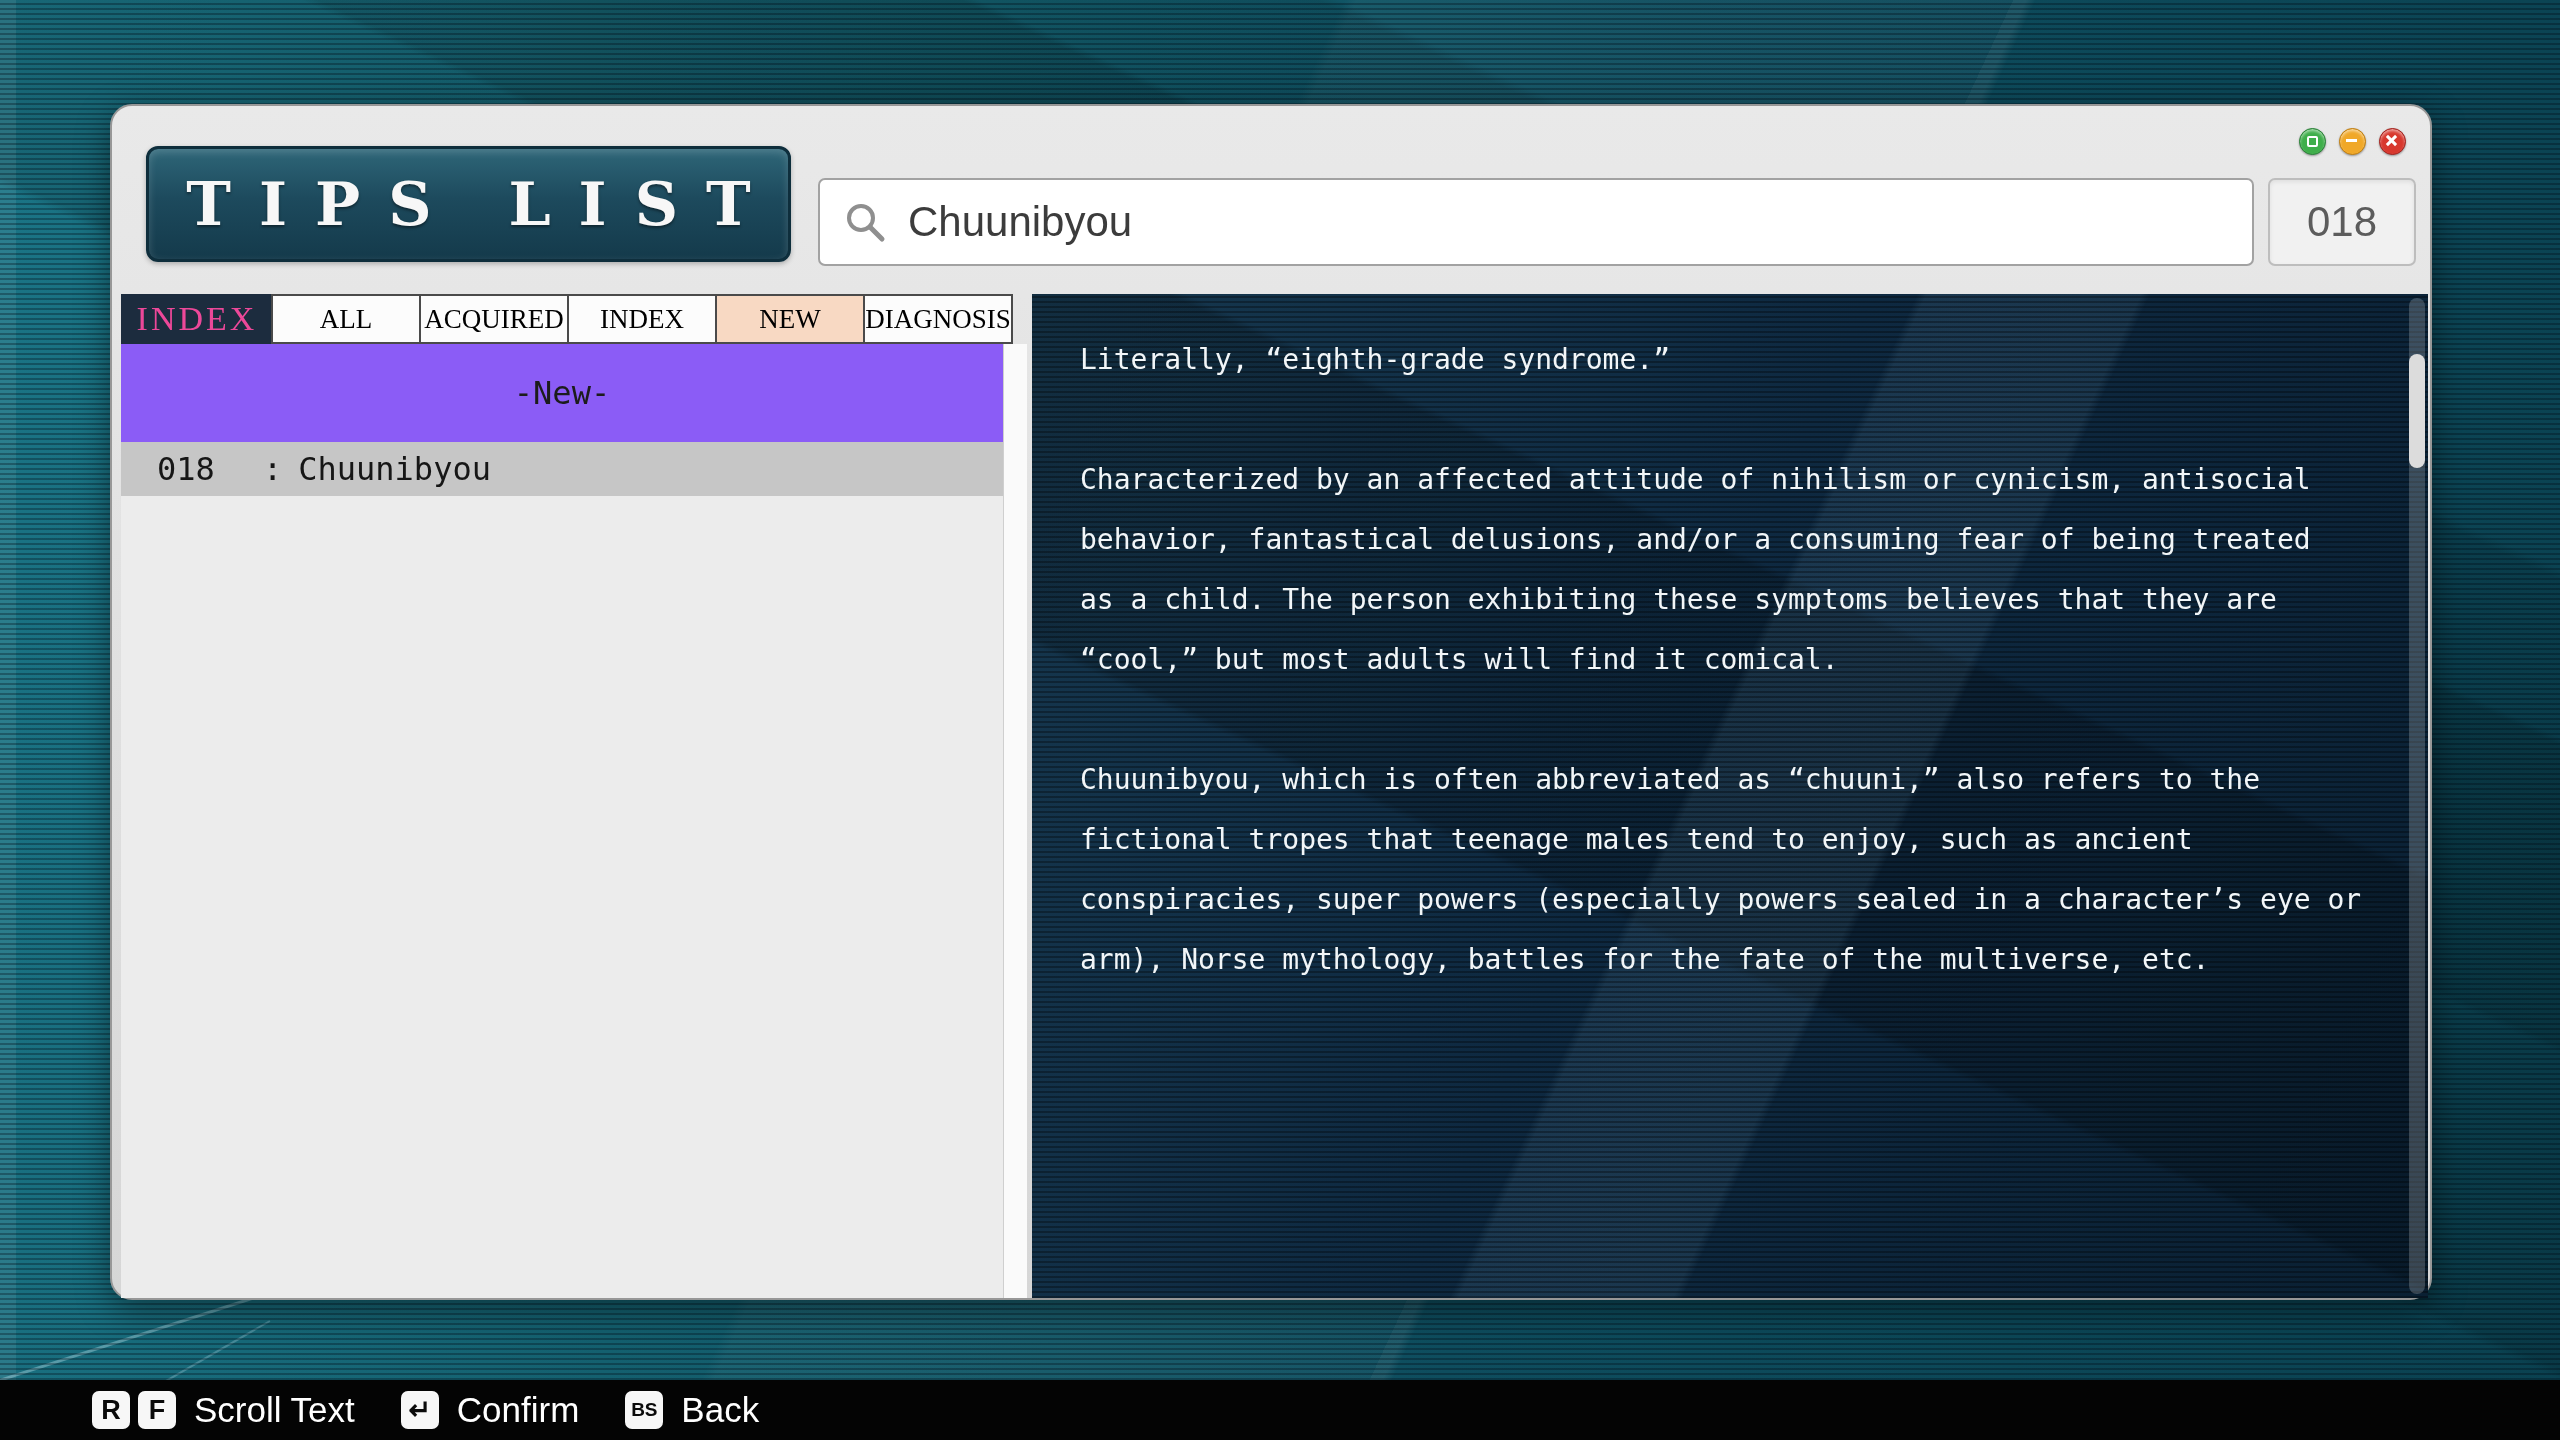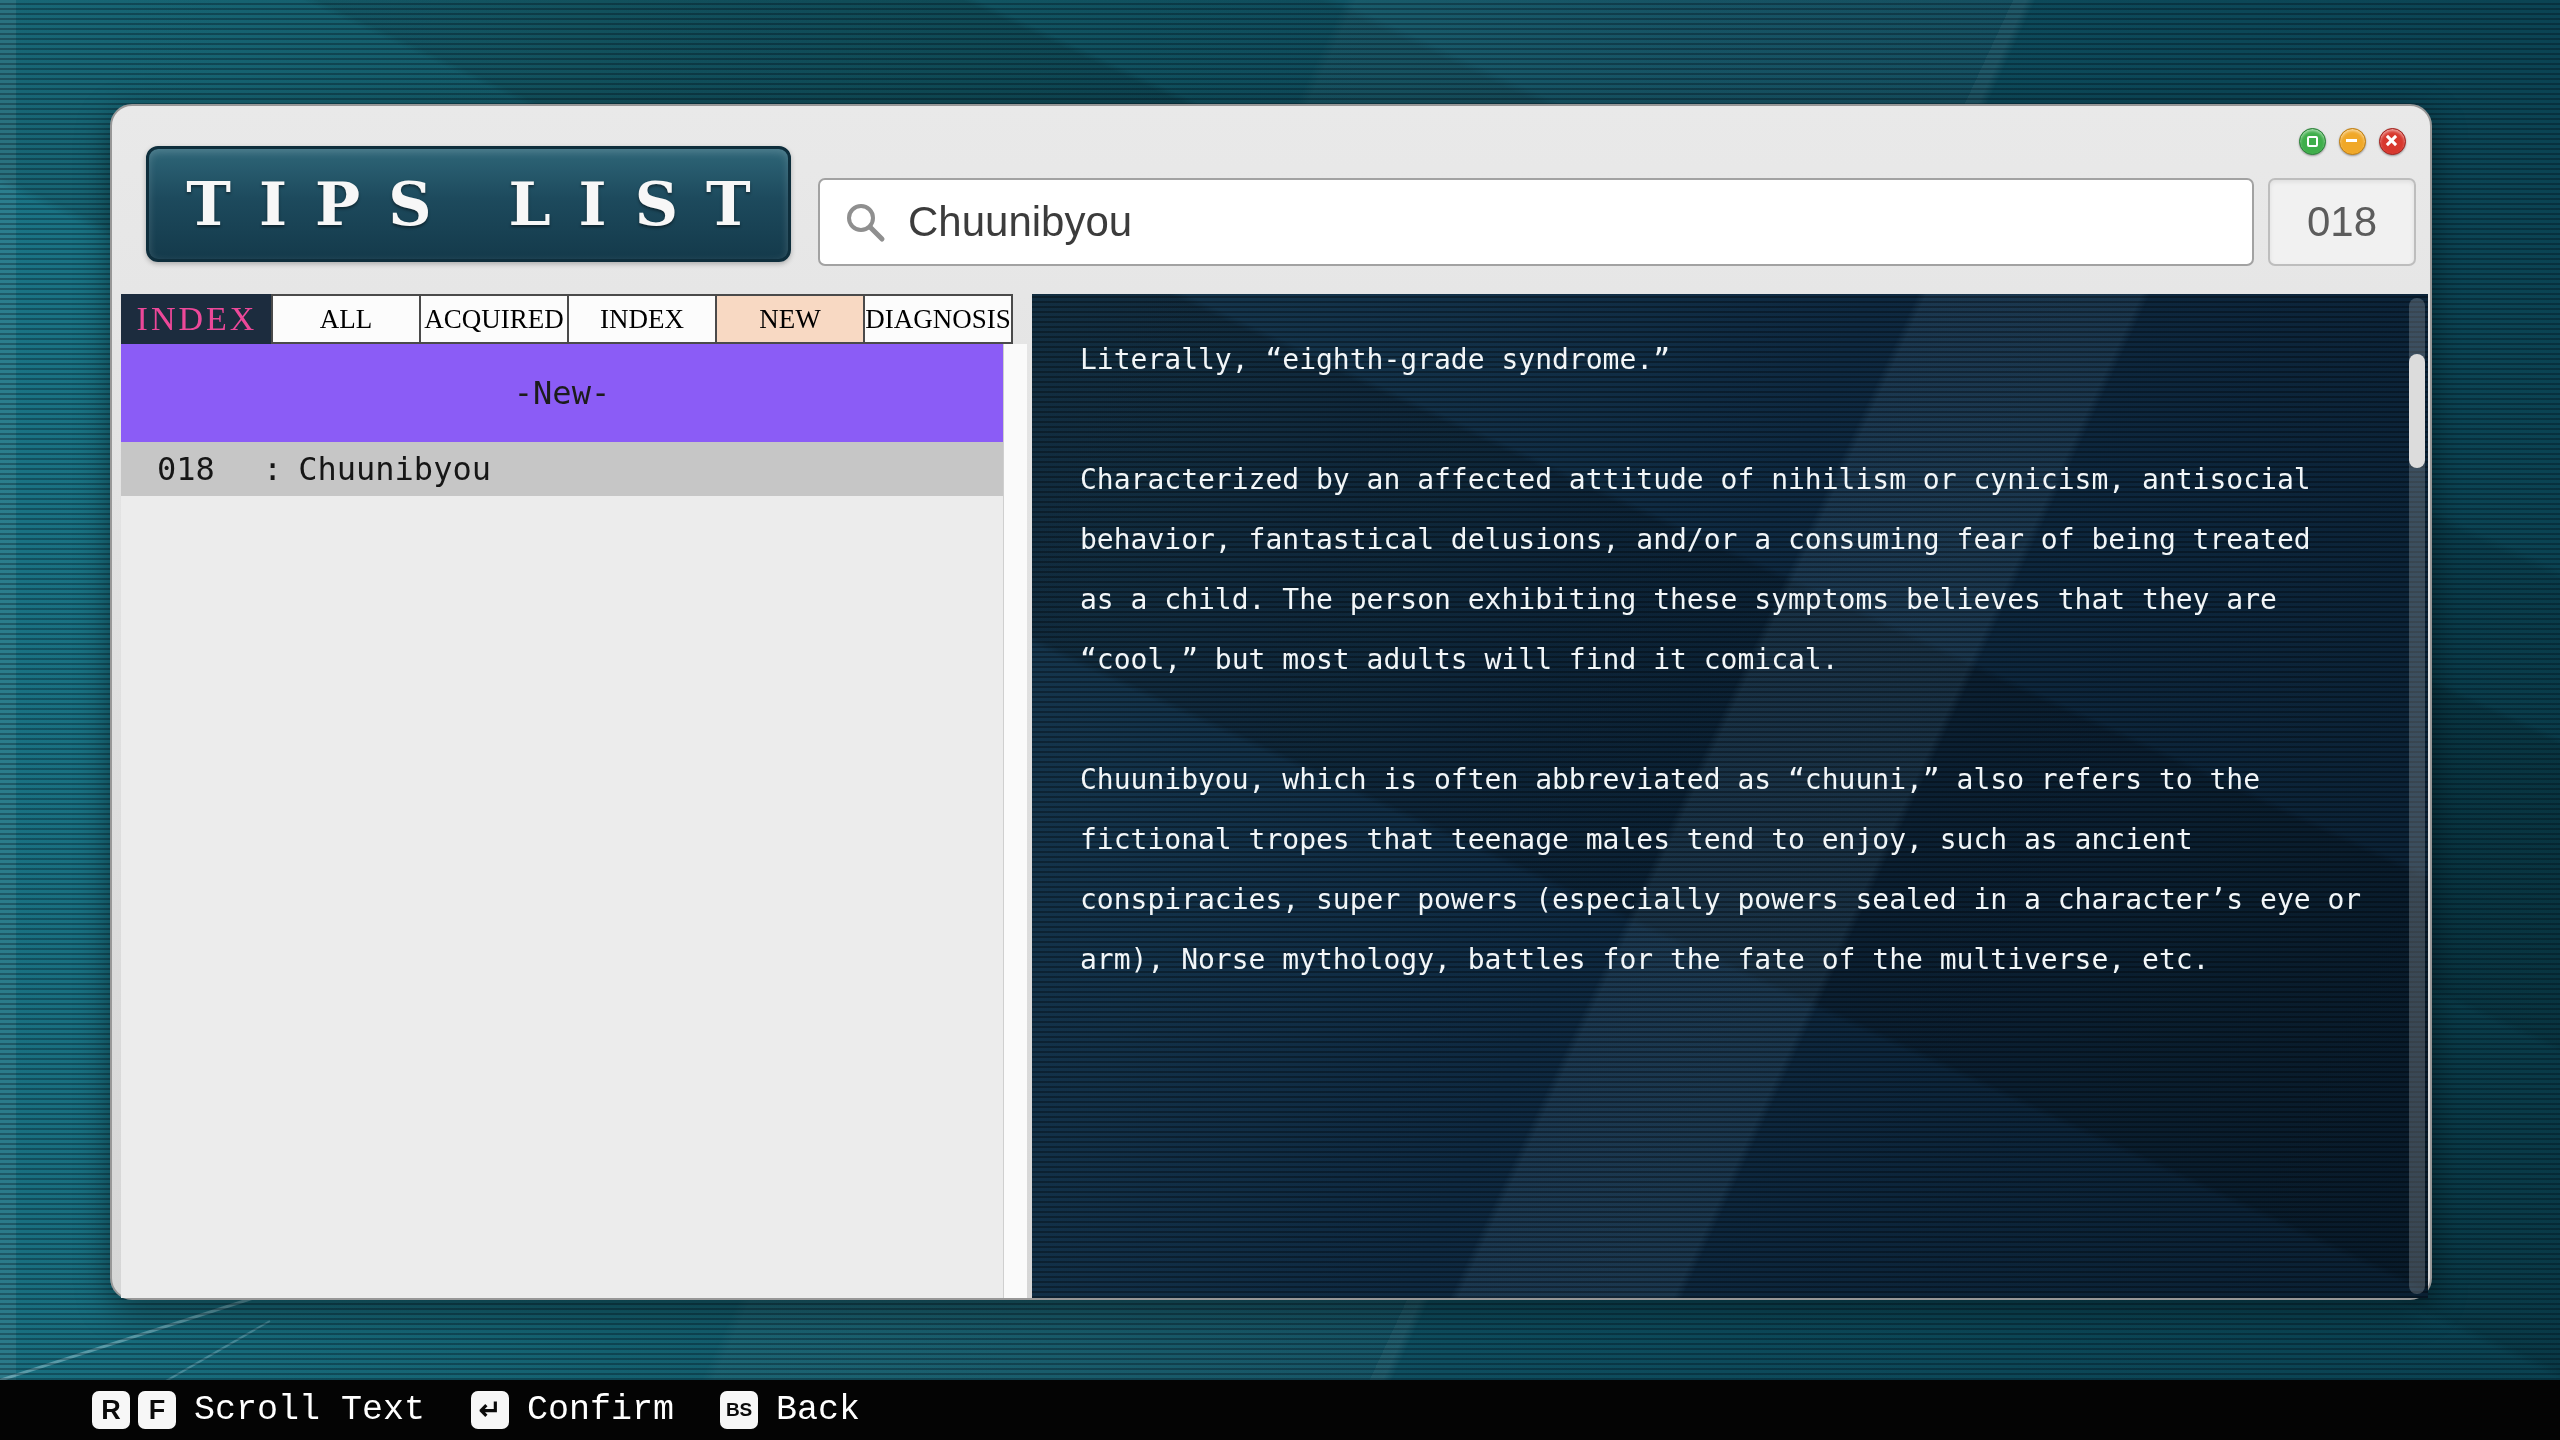--- a/index.html
+++ b/index.html
@@ -138,21 +138,21 @@
   }
   .hint{display:flex;align-items:center;margin-right:46px;}
   .keycap{
     width:38px;height:38px;background:#f7f7f7;color:#0a0a0a;border-radius:7px;
     display:flex;align-items:center;justify-content:center;
     font-weight:bold;font-size:27px;font-family:"Liberation Sans",sans-serif;
     margin-right:8px;box-shadow:0 2px 0 rgba(255,255,255,0.25) inset;
   }
   .keycap.small{font-size:19px;}
   .hint .lbl{
-    color:#ffffff;font-size:35px;font-family:Liberation Mono, monospace;
+    color:#ffffff;font-size:35px;font-family:Liberation Sans, sans-serif;
     margin-left:10px;white-space:nowrap;
   }
 </style>
 </head>
 <body>
 
 <div class="bg-diagonals"></div>
 <div class="bg-edge"></div>
 <div class="bg-line1"></div>
 <div class="bg-line2"></div>

